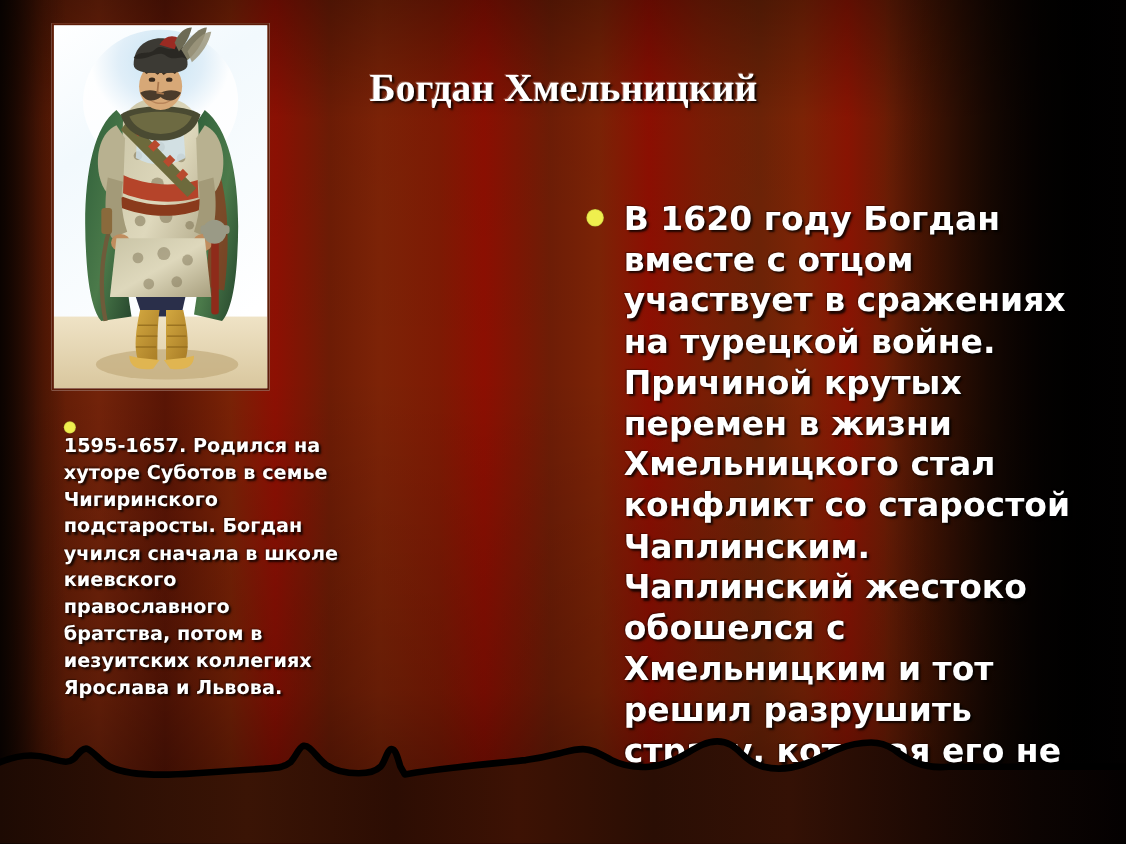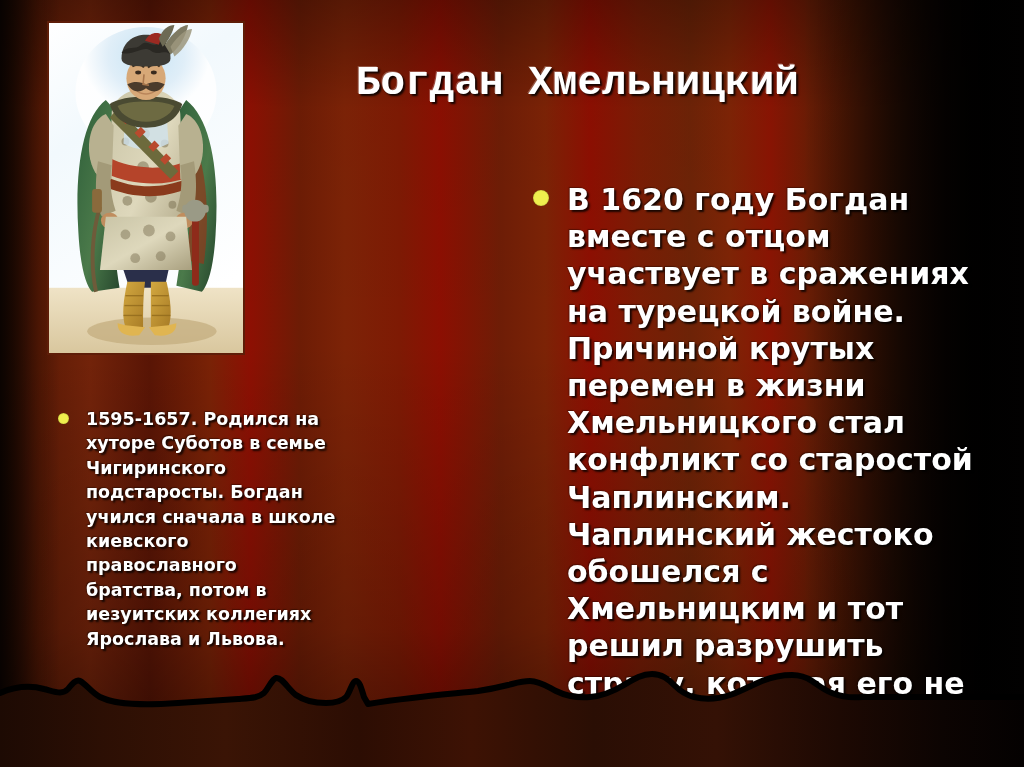--- a/index.html
+++ b/index.html
@@ -43,34 +43,34 @@
 
   
   .wave{position:absolute;left:0;bottom:0;width:1024px;height:110px;}
 
   
   .portrait-frame{position:absolute;left:47px;top:21px;width:198px;height:334px;
     border:2px solid #5e1d08;background:#fdfdfd;box-sizing:border-box;overflow:hidden;}
   .portrait-frame svg{display:block;width:100%;height:100%;}
 
   
-  .title{position:absolute;left:356px;top:62px;width:660px;
-    color:#ffffff;font-size:41px;font-weight:700;line-height:1.05;
-    font-family:Liberation Mono, monospace;letter-spacing:0px;white-space:nowrap;
+  .title{position:absolute;left:336px;top:62px;width:660px;
+    color:#ffffff;font-size:36px;font-weight:700;line-height:1.05;
+    font-family:Liberation Serif, serif;letter-spacing:0px;white-space:nowrap;
     text-shadow:2px 2px 2px rgba(0,0,0,0.85), -1px -1px 0 rgba(255,255,255,0.25);}
 
   
   .bullet-row{position:absolute;display:flex;align-items:flex-start;}
   .dot{border-radius:50%;background:#efef4e;flex:0 0 auto;
     box-shadow:0 0 1px rgba(0,0,0,0.6) inset;}
   .btext{color:#ffffff;font-weight:700;font-family:"DejaVu Sans",sans-serif;
     text-shadow:2px 2px 2px rgba(0,0,0,0.8), -1px -1px 1px rgba(0,0,0,0.35);}
 
   
-  #left-block{left:58px;top:407px;width:300px;}
+  #left-block{left:58px;top:377px;width:300px;flex-direction:column;}
   #left-block .dot{width:11px;height:11px;margin-top:6px;margin-right:17px;}
   #left-block .btext{font-size:17.5px;line-height:24.4px;width:252px;}
 
   
   #right-block{left:533px;top:181px;width:470px;}
   #right-block .dot{width:16px;height:16px;margin-top:9px;margin-right:18px;}
   #right-block .btext{font-size:30px;line-height:37.2px;width:410px;}
 </style>
 </head>
 <body>

